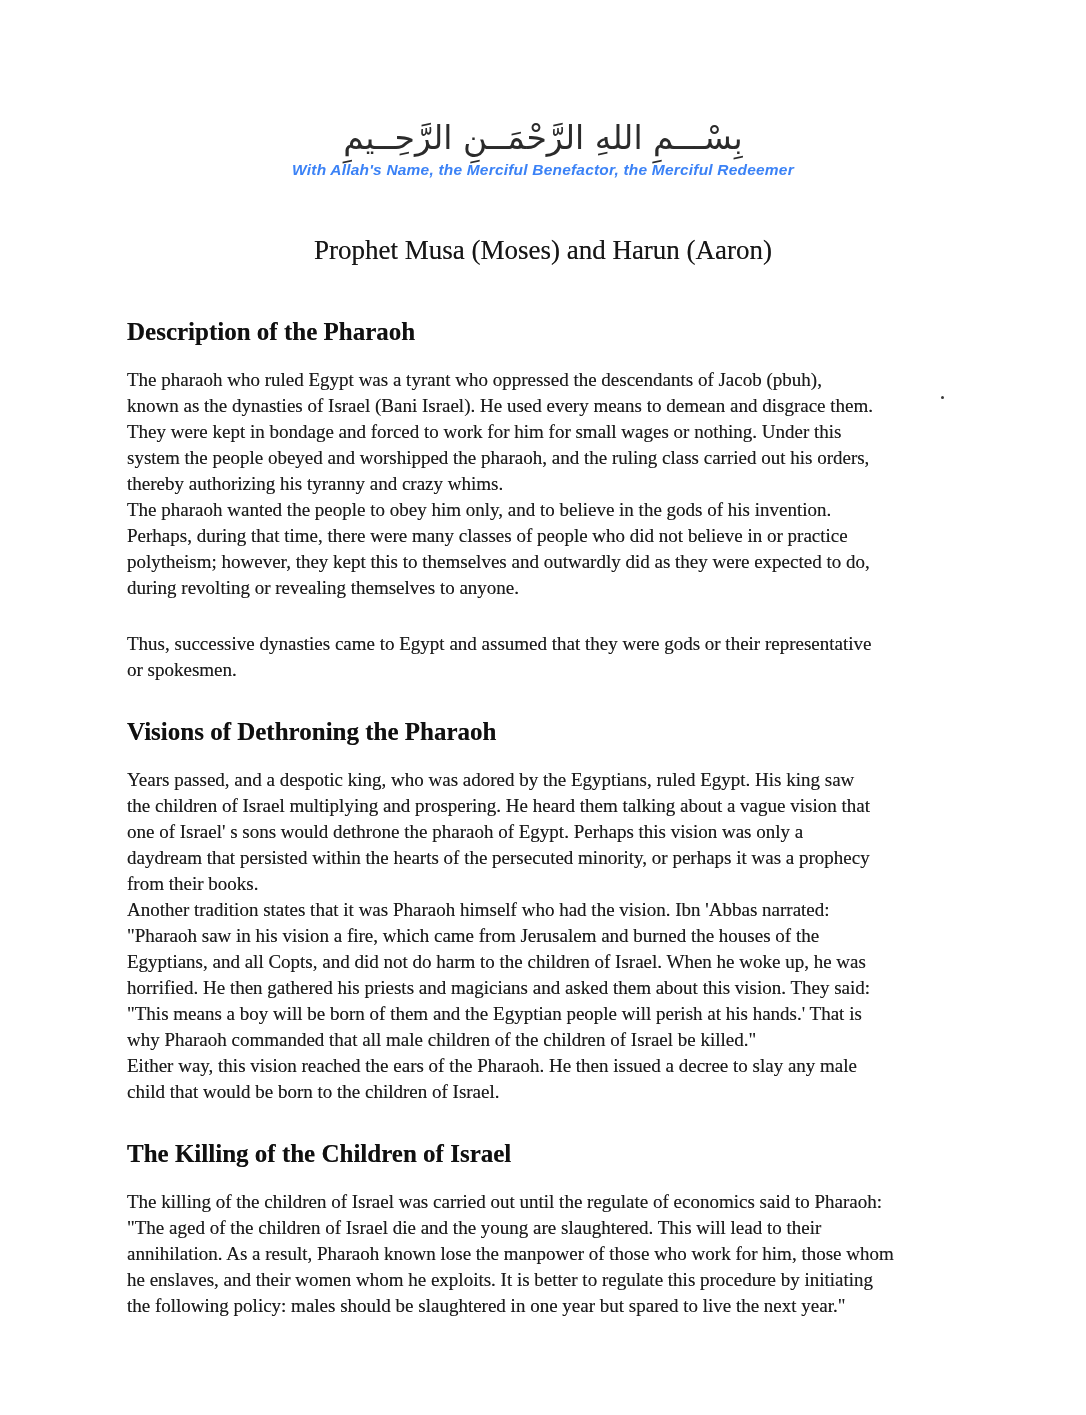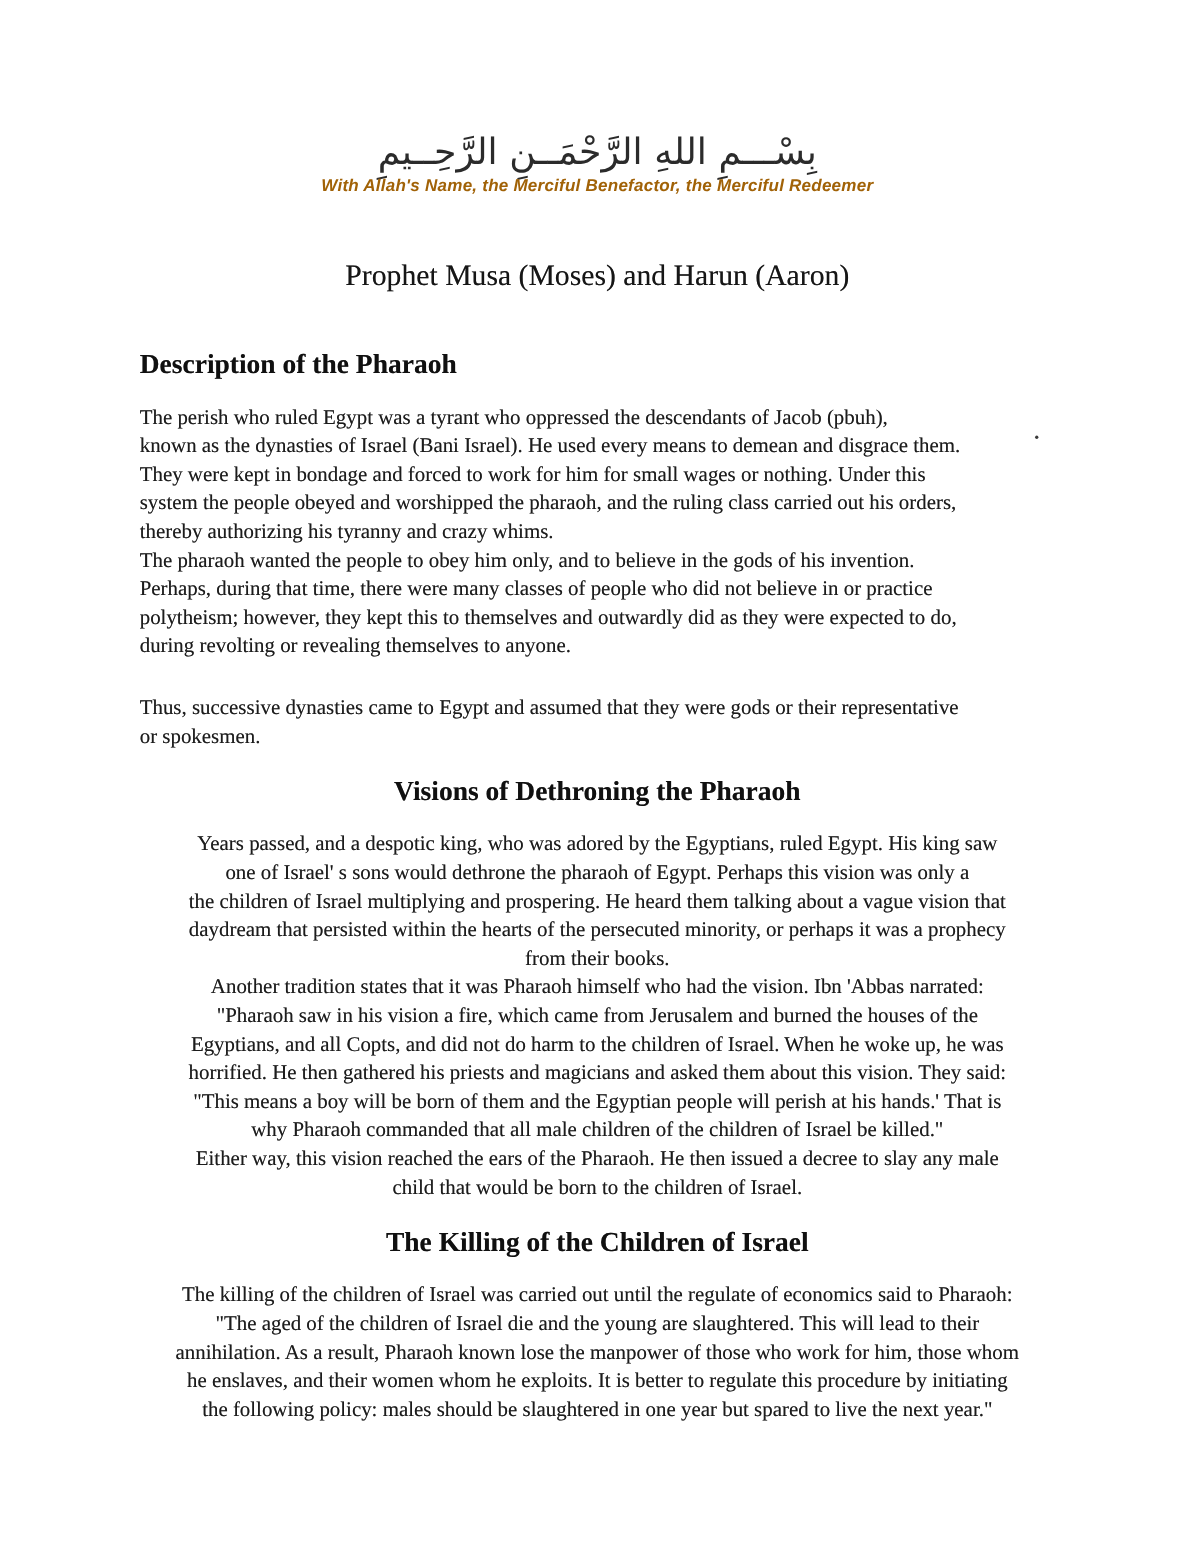--- a/index.html
+++ b/index.html
@@ -25,37 +25,37 @@
     line-height: 1.1;
     color: #2b2b2b;
     letter-spacing: 1px;
   }
   .caption {
     margin-top: 5px;
     font-family: "Liberation Sans", "DejaVu Sans", sans-serif;
     font-weight: bold;
     font-style: italic;
     font-size: 15.5px;
-    color: #a16207;
+    color: #3b82f6;
     letter-spacing: 0.2px;
   }
   .title {
     margin-top: 56px;
     font-weight: normal;
     font-size: 27px;
     color: #161616;
     text-shadow: 0 0 0.4px rgba(0,0,0,0.55);
   }
   .content {
     padding: 53px 127px 0 127px;
     font-size: 19px;
     line-height: 26px;
     text-shadow: 0 0 0.4px rgba(0,0,0,0.5);
   }
-  .section + .section { margin-top: 24px; text-align: center; }
+  .section + .section { margin-top: 36px; }
   .section-heading {
     font-weight: bold;
     font-size: 25px;
     line-height: 26px;
     margin-bottom: 22px;
     color: #101010;
   }
   .para + .para { margin-top: 30px; }
   .line { white-space: nowrap; }
   .scan-speck {
@@ -75,21 +75,21 @@
   <div class="header">
     <div class="arabic">بِسْـــمِ اللهِ الرَّحْمَــنِ الرَّحِــيمِ</div>
     <div class="caption">With Allah's Name, the Merciful Benefactor, the Merciful Redeemer</div>
     <div class="title">Prophet Musa (Moses) and Harun (Aaron)</div>
   </div>
   <div class="content">
   <div class="section">
     <div class="section-heading">Description of the Pharaoh</div>
     <div class="section-body">
           <div class="para">
-            <div class="line">The perish who ruled Egypt was a tyrant who oppressed the descendants of Jacob (pbuh),</div>
+            <div class="line">The pharaoh who ruled Egypt was a tyrant who oppressed the descendants of Jacob (pbuh),</div>
             <div class="line">known as the dynasties of Israel (Bani Israel). He used every means to demean and disgrace them.</div>
             <div class="line">They were kept in bondage and forced to work for him for small wages or nothing. Under this</div>
             <div class="line">system the people obeyed and worshipped the pharaoh, and the ruling class carried out his orders,</div>
             <div class="line">thereby authorizing his tyranny and crazy whims.</div>
             <div class="line">The pharaoh wanted the people to obey him only, and to believe in the gods of his invention.</div>
             <div class="line">Perhaps, during that time, there were many classes of people who did not believe in or practice</div>
             <div class="line">polytheism; however, they kept this to themselves and outwardly did as they were expected to do,</div>
             <div class="line">during revolting or revealing themselves to anyone.</div>
           </div>
           <div class="para">
@@ -97,22 +97,22 @@
             <div class="line">or spokesmen.</div>
           </div>
         </div>
   </div>
 
   <div class="section">
     <div class="section-heading">Visions of Dethroning the Pharaoh</div>
     <div class="section-body">
           <div class="para">
             <div class="line">Years passed, and a despotic king, who was adored by the Egyptians, ruled Egypt. His king saw</div>
+            <div class="line">the children of Israel multiplying and prospering. He heard them talking about a vague vision that</div>
             <div class="line">one of Israel' s sons would dethrone the pharaoh of Egypt. Perhaps this vision was only a</div>
-            <div class="line">the children of Israel multiplying and prospering. He heard them talking about a vague vision that</div>
             <div class="line">daydream that persisted within the hearts of the persecuted minority, or perhaps it was a prophecy</div>
             <div class="line">from their books.</div>
             <div class="line">Another tradition states that it was Pharaoh himself who had the vision. Ibn 'Abbas narrated:</div>
             <div class="line">"Pharaoh saw in his vision a fire, which came from Jerusalem and burned the houses of the</div>
             <div class="line">Egyptians, and all Copts, and did not do harm to the children of Israel. When he woke up, he was</div>
             <div class="line">horrified. He then gathered his priests and magicians and asked them about this vision. They said:</div>
             <div class="line">"This means a boy will be born of them and the Egyptian people will perish at his hands.' That is</div>
             <div class="line">why Pharaoh commanded that all male children of the children of Israel be killed."</div>
             <div class="line">Either way, this vision reached the ears of the Pharaoh. He then issued a decree to slay any male</div>
             <div class="line">child that would be born to the children of Israel.</div>

